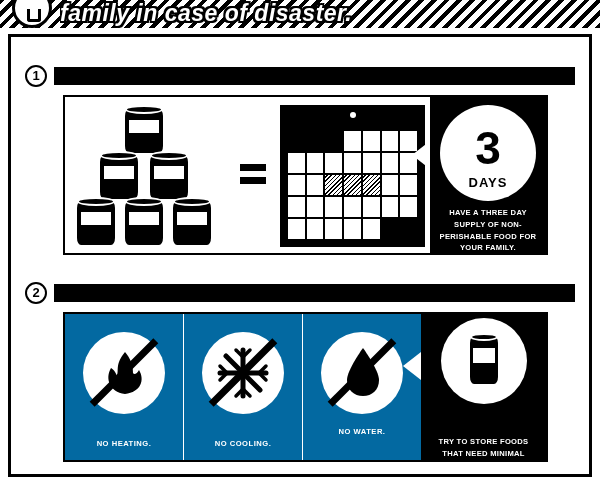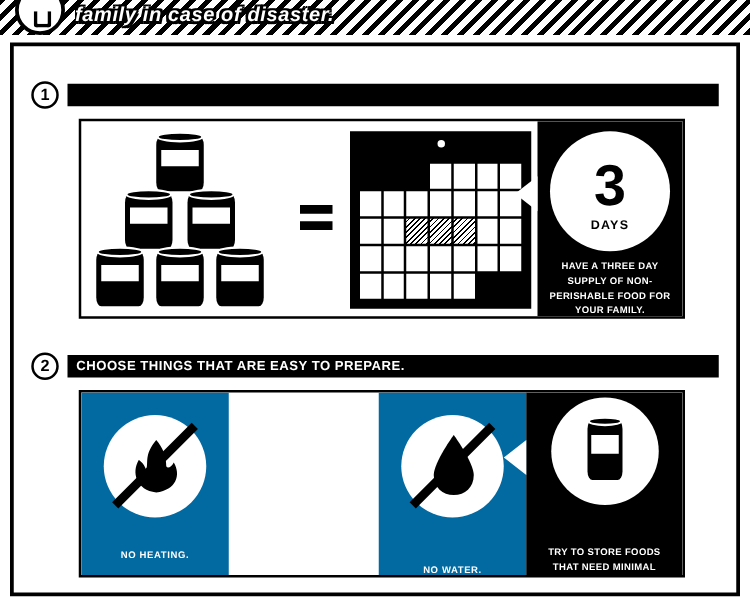--- a/index.html
+++ b/index.html
@@ -38,21 +38,21 @@
   }
   .banner-title {
     position: absolute;
     left: 60px;
     top: 0px;
     right: 180px;
     height: 28px;
     line-height: 26px;
     color: #fff;
     -webkit-text-stroke: 0;
-    font-size: 16px;
+    font-size: 23px;
     font-weight: bold;
     font-style: italic;
     letter-spacing: 0.5px;
     text-shadow:
       -2px 0 #000, 2px 0 #000, 0 -2px #000, 0 2px #000,
       -2px -2px #000, 2px -2px #000, -2px 2px #000, 2px 2px #000;
     white-space: nowrap;
     overflow: hidden;
   }
   .banner-badge {
@@ -381,51 +381,73 @@
             <div class="cal-cell"></div>
             <div class="cal-cell off"></div>
             <div class="cal-cell off"></div>
         </div>
       </div>
 
       <div class="panel-black" style="right:0; width:116px;">
         <div class="pointer" style="left:-18px; top:44px;"></div>
         <div class="callout" style="left:10px; top:8px; width:96px; height:96px;">
           <div class="callout-big" style="font-size:46px; padding-top:20px;">3</div>
-          <div class="callout-sub" style="font-size:10px; margin-top:4px;">DAYS</div>
+          <div class="callout-sub" style="font-size:13px; margin-top:4px;">DAYS</div>
         </div>
         <div class="blurb" style="left:6px; right:6px; top:110px;">HAVE A THREE DAY SUPPLY OF NON-PERISHABLE FOOD FOR YOUR FAMILY.</div>
       </div>
     </div>
 
     <div class="sec-head" style="top:245px; right:14px;">
       <div class="sec-num">2</div>
       <div class="sec-bar"></div>
-      <div class="sec-label">CHOOSE THINGS THAT ARE EASY TO PREPARE.</div>
     </div>
 
     <div class="panel" style="left:52px; top:275px; width:485px; height:150px;">
 
       <div class="tile" style="left:0; width:118px;">
         <div class="circle-white" style="left:18px; top:18px; width:82px; height:82px;"></div>
         <svg style="position:absolute; left:38px; top:36px;" width="44" height="46" viewBox="0 0 44 46">
           <path d="M22 2 C12 14 16 20 14 26 C12 20 8 18 8 18 C2 28 6 42 22 44 C38 42 42 30 36 20 C34 24 31 25 30 23 C30 14 27 8 22 2 Z" fill="#000"></path>
         </svg>
         <div class="ban-slash" style="left:14px; top:55px; width:90px; height:7px;"></div>
         <div class="tile-caption" style="bottom:12px;">NO HEATING.</div>
       </div>
 
+      <div class="tile" style="left:119px; width:118px;">
+        <div class="circle-white" style="left:18px; top:18px; width:82px; height:82px;"></div>
+        <svg style="position:absolute; left:32px; top:32px;" width="54" height="54" viewBox="0 0 54 54">
+          <g stroke="#000" stroke-width="5" stroke-linecap="round">
+            <line x1="27" y1="4" x2="27" y2="50"></line>
+            <line x1="4" y1="27" x2="50" y2="27"></line>
+            <line x1="10" y1="10" x2="44" y2="44"></line>
+            <line x1="44" y1="10" x2="10" y2="44"></line>
+          </g>
+          <g stroke="#000" stroke-width="3.5" stroke-linecap="round">
+            <line x1="27" y1="11" x2="20" y2="4"></line>
+              <line x1="27" y1="11" x2="34" y2="4"></line>
+            <line x1="27" y1="43" x2="20" y2="50"></line>
+              <line x1="27" y1="43" x2="34" y2="50"></line>
+            <line x1="11" y1="27" x2="4" y2="20"></line>
+              <line x1="11" y1="27" x2="4" y2="34"></line>
+            <line x1="43" y1="27" x2="50" y2="20"></line>
+              <line x1="43" y1="27" x2="50" y2="34"></line>
+          </g>
+        </svg>
+        <div class="ban-slash" style="left:14px; top:55px; width:90px; height:7px;"></div>
+        <div class="tile-caption" style="bottom:12px;">NO COOLING.</div>
+      </div>
 
       <div class="tile" style="left:238px; width:118px;">
         <div class="circle-white" style="left:18px; top:18px; width:82px; height:82px;"></div>
         <svg style="position:absolute; left:42px; top:32px;" width="36" height="52" viewBox="0 0 36 52">
           <path d="M18 2 C18 2 2 24 2 34 C2 44 9 50 18 50 C27 50 34 44 34 34 C34 24 18 2 18 2 Z" fill="#000"></path>
         </svg>
         <div class="ban-slash" style="left:14px; top:55px; width:90px; height:7px;"></div>
-        <div class="tile-caption" style="bottom:0;">NO WATER.</div>
+        <div class="tile-caption" style="bottom:24px;">NO WATER.</div>
       </div>
 
       <div class="panel-black" style="right:0; width:125px;">
         <div class="pointer" style="left:-18px; top:38px;"></div>
         <div class="callout" style="left:20px; top:4px; width:86px; height:86px;">
           <div style="position:absolute; left:29px; top:18px; width:28px; height:48px; background:#000; border-radius:4px/7px;">
             <div style="position:absolute; left:0; right:0; top:-3px; height:8px; background:#000; border-radius:50%; border:2px solid #fff; box-sizing:border-box;"></div>
             <div style="position:absolute; left:3px; right:3px; top:26%; height:30%; background:#fff;"></div>
           </div>
         </div>

